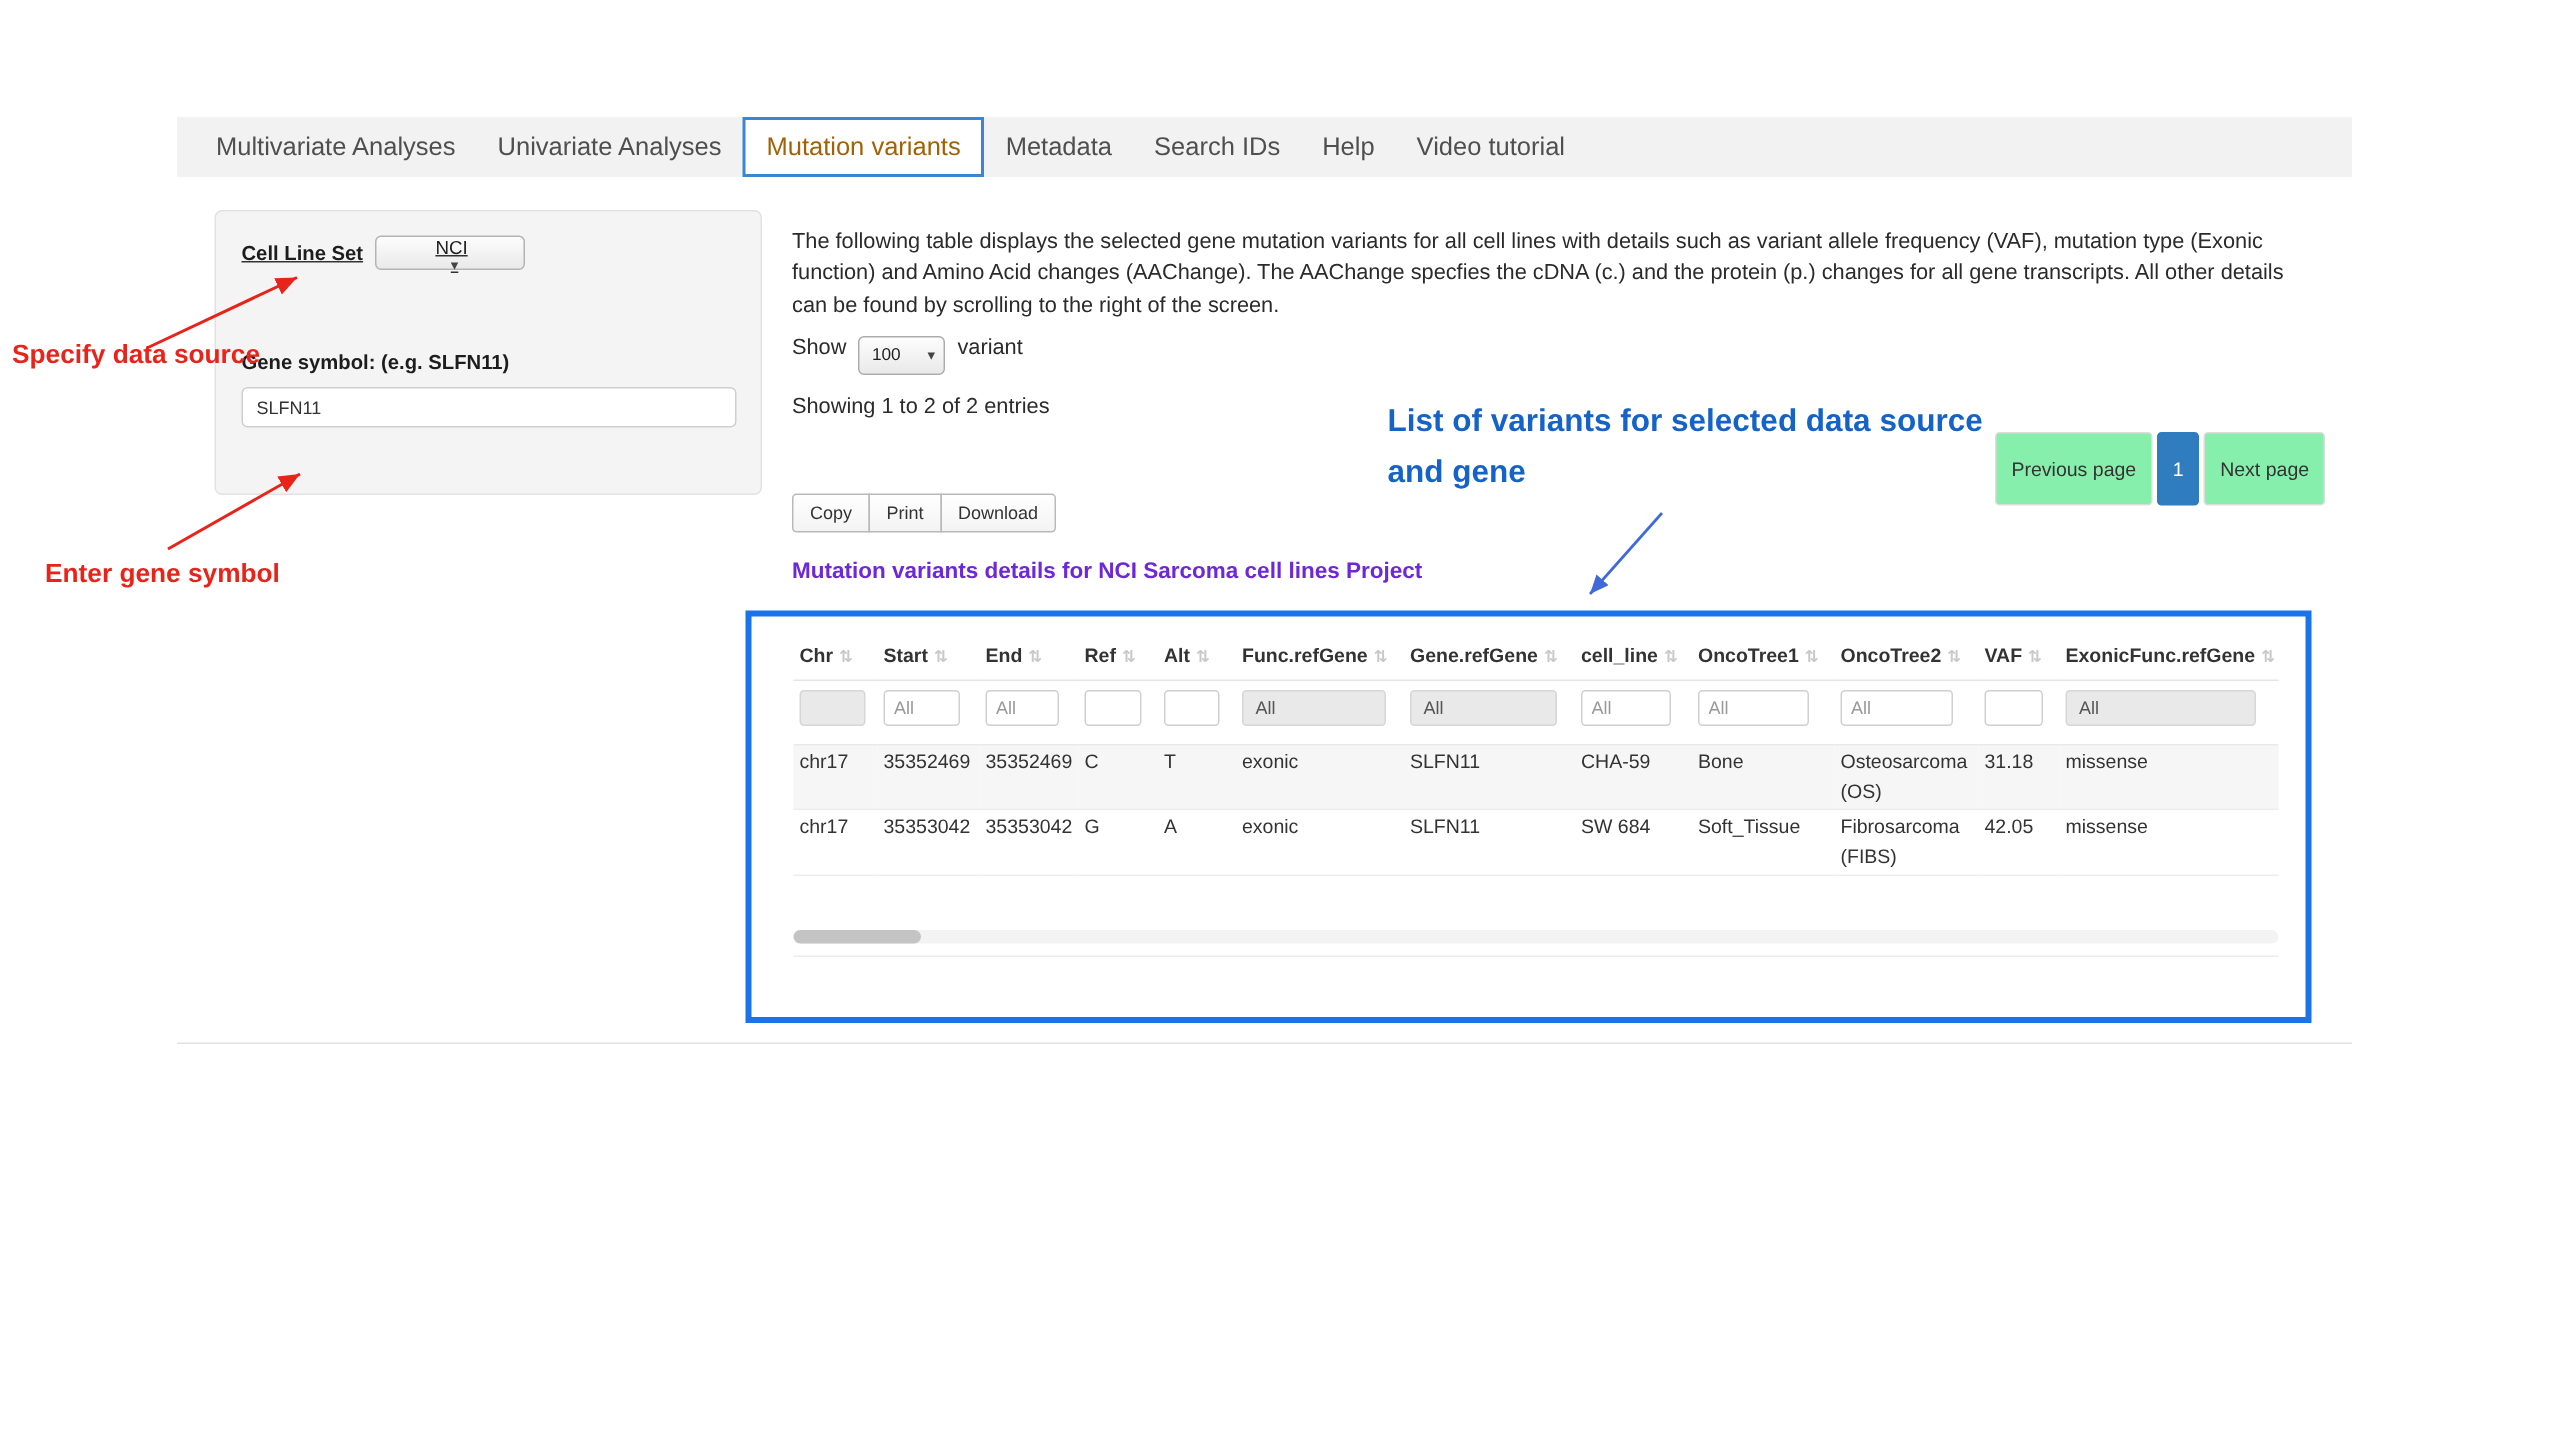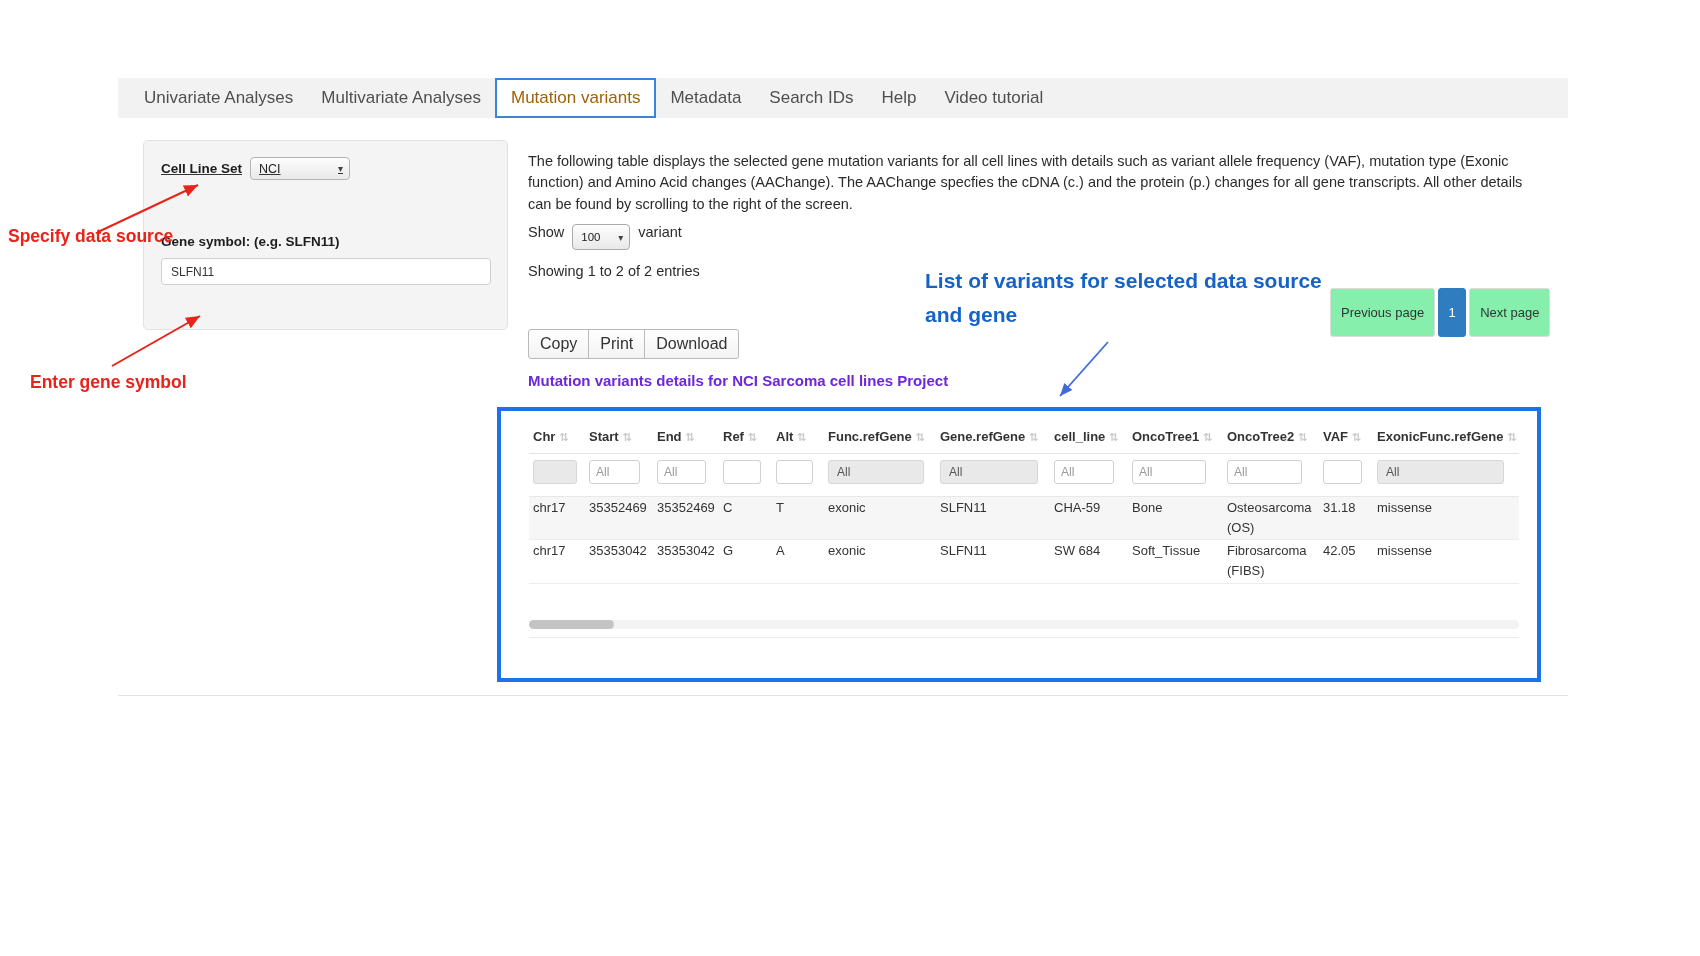--- a/index.html
+++ b/index.html
@@ -15,21 +15,21 @@
   .nav-tab.active { background: #fff; border: 2px solid #3a86d4; line-height: 36px; color: #a16207; }
 
   
   .control-panel { position: absolute; left: 143px; top: 140px; width: 365px; height: 190px;
                    background: #f4f4f4; border: 1px solid #e2e2e2; border-radius: 5px; padding: 16px 17px; }
   .field-row { display: flex; align-items: center; text-decoration: underline; }
   .field-label { font-size: 13.5px; font-weight: bold; color: #1d1d1d; }
   .select-box { display: inline-flex; align-items: center; justify-content: space-between;
                 margin-left: 8px; width: 100px; height: 23px; padding: 0 6px 0 8px;
                 background: linear-gradient(#fdfdfd, #e9e9e9); border: 1px solid #b3b3b3;
-                border-radius: 4px; font-size: 12.5px; color: #222; cursor: pointer; }
+                border-radius: 4px; font-size: 12.5px; color: #222; cursor: pointer; flex-direction: column; }
   .select-caret { font-size: 10px; color: #444; margin-left: 4px; }
   .gene-label { display: block; margin-top: 54px; font-size: 13.5px; font-weight: bold; color: #1d1d1d; }
   .gene-input { margin-top: 9px; width: 330px; height: 27px; border: 1px solid #cfcfcf; border-radius: 4px;
                 padding: 0 9px; font-size: 12px; color: #333; background: #fff; font-family: inherit; }
 
   
   .red-note { position: absolute; color: #e8231a; font-weight: 700; font-size: 17.5px; z-index: 11; }
   .red-note-1 { left: 8px; top: 226px; }
   .red-note-2 { left: 30px; top: 372px; }
   .blue-note { position: absolute; left: 925px; top: 264px; width: 400px; color: #1663c7;
@@ -48,21 +48,21 @@
                    border-radius: 4px; font-size: 11.5px; color: #222; cursor: pointer; }
   .showing-text { position: absolute; left: 528px; top: 263px; font-size: 14.5px; color: #2b2b2b; }
 
   .pagination { position: absolute; left: 1330px; top: 288px; display: flex; gap: 3px; font-size: 13px; }
   .page-btn { padding: 16px 10px; border: 1px solid #dcdcdc; border-radius: 3px; background: #86efac;
               color: #333; cursor: pointer; font-family: inherit; font-size: 13px; }
   .page-btn.current { background: #2f7cbe; border-color: #2f7cbe; color: #fff; width: 28px;
                       text-align: center; padding: 6px 0; }
 
   .export-group { position: absolute; left: 528px; top: 329px; display: flex; }
-  .dt-btn { padding: 5px 11px; font-size: 16px; color: #333; background: linear-gradient(#ffffff, #f3f3f3);
+  .dt-btn { padding: 5px 11px; font-size: 12px; color: #333; background: linear-gradient(#ffffff, #f3f3f3);
             border: 1px solid #b9b9b9; margin-left: -1px; cursor: pointer; font-family: inherit; }
   .dt-btn:first-child { border-radius: 3px 0 0 3px; margin-left: 0; }
   .dt-btn:last-child { border-radius: 0 3px 3px 0; }
 
   .table-caption { position: absolute; left: 528px; top: 372px; font-size: 15px; font-weight: 700; color: #6d28d9; }
 
   
   .table-container { position: absolute; left: 497px; top: 407px; width: 1044px; height: 275px;
                      border: 4px solid #1a73e8; background: #fff; z-index: 1; }
   .variants-table-wrap { position: absolute; left: 28px; top: 6px; width: 992px; }
@@ -89,22 +89,22 @@
   .page-divider { position: absolute; left: 118px; top: 695px; width: 1450px; height: 1px;
                   background: #e2e2e2; z-index: 3; }
 </style>
 </head>
 <body>
 
 <div class="page">
 
   <nav class="navbar">
     <div class="nav-tabs">
+        <div class="nav-tab">Multivariate Analyses</div>
         <div class="nav-tab">Univariate Analyses</div>
-        <div class="nav-tab">Multivariate Analyses</div>
         <div class="nav-tab active">Mutation variants</div>
         <div class="nav-tab">Metadata</div>
         <div class="nav-tab">Search IDs</div>
         <div class="nav-tab">Help</div>
         <div class="nav-tab">Video tutorial</div>
       </div>
   </nav>
 
   <div class="control-panel">
     <div class="field-row">

